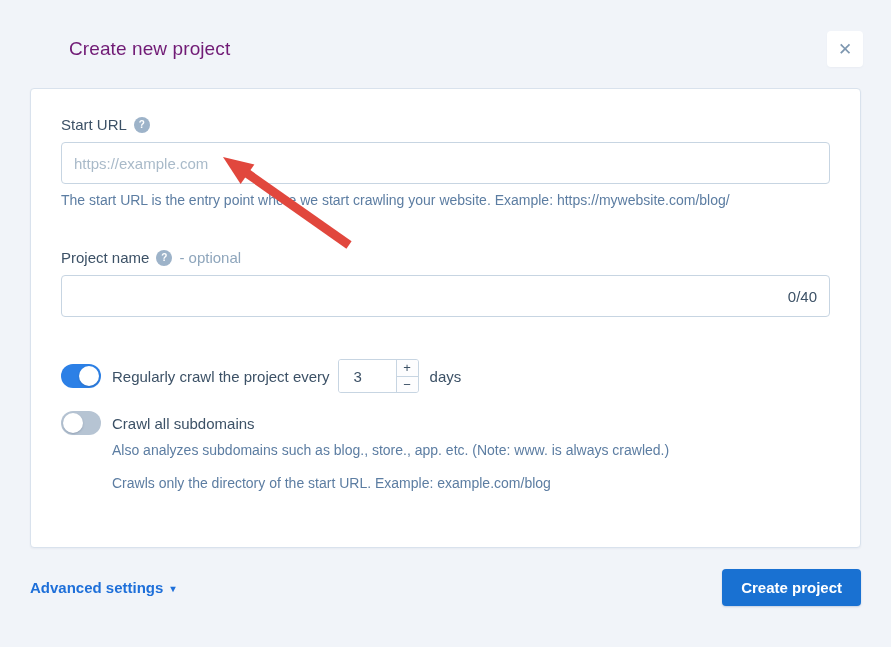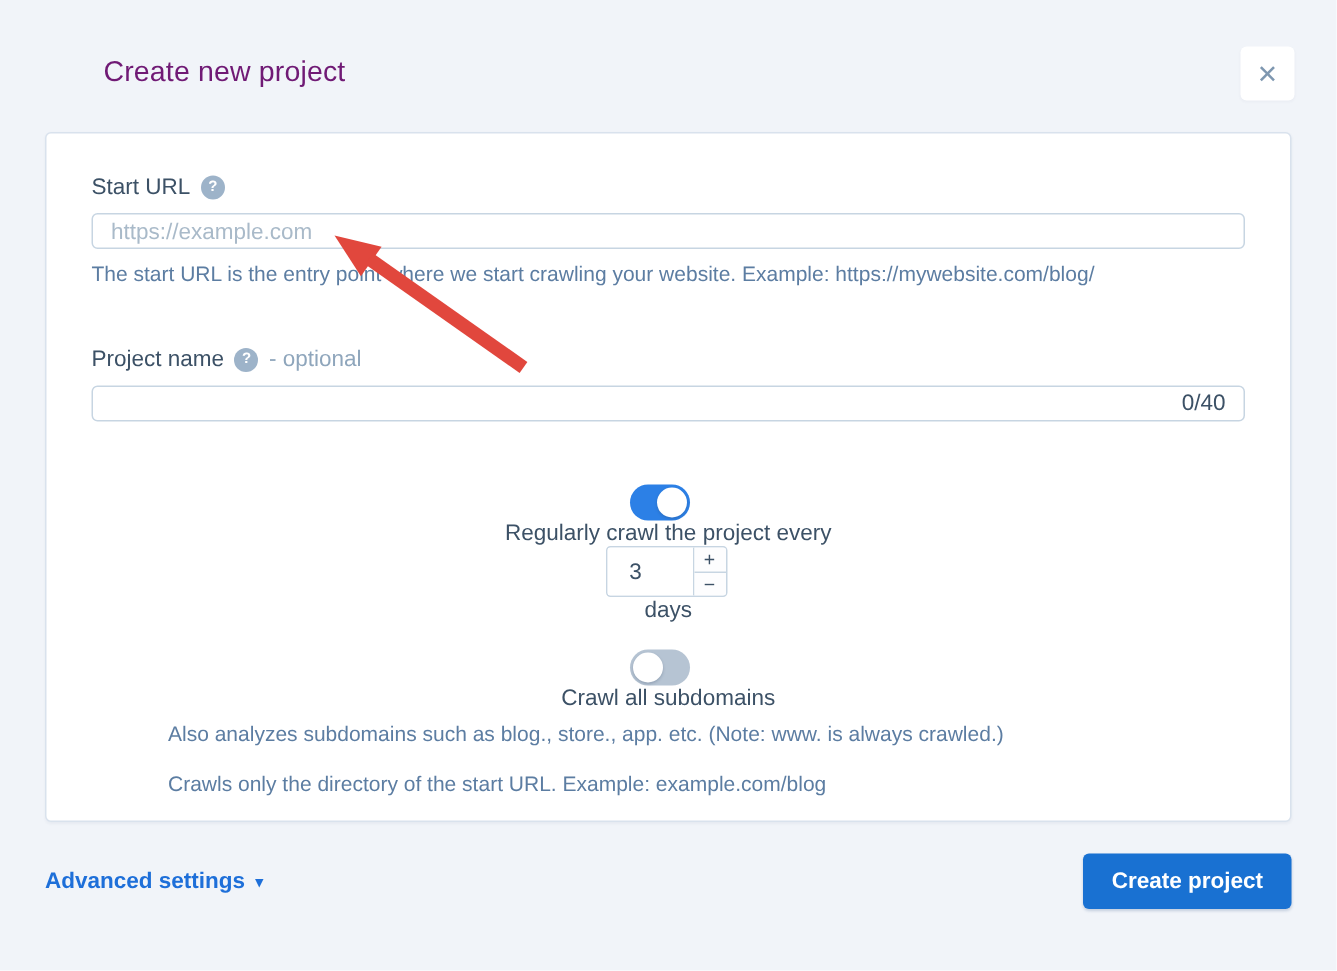--- a/index.html
+++ b/index.html
@@ -40,38 +40,38 @@
   }
   .help-icon {
     width: 16px; height: 16px; border-radius: 50%;
     background: #9db3c9; color: #ffffff;
     font-size: 10px; font-weight: bold;
     display: inline-flex; align-items: center; justify-content: center;
     cursor: pointer; flex: 0 0 auto;
   }
   .optional { color: #8fa6bc; }
   .text-input {
-    width: 100%; height: 24px;
+    width: 100%; height: 42px;
     border: 1px solid #c7d5e2; border-radius: 4px;
     padding: 0 12px; font-size: 15px; color: #3c5166;
     font-family: "Liberation Sans", sans-serif;
     outline: none; background: #fff;
   }
   .text-input::placeholder { color: #a9bac9; }
   .hint { font-size: 14px; color: #5c7da2; margin-top: 8px; }
   .field-project { margin-top: 41px; }
   .input-wrap { position: relative; }
   .char-counter {
     position: absolute; right: 13px; top: 50%; transform: translateY(-50%);
     font-size: 15px; color: #3c5166; pointer-events: none;
   }
   
   .toggles { margin-top: 42px; }
   .toggle-row { display: flex; align-items: center; margin-top: 17px; }
-  .toggle-row:first-child { margin-top: 16px; flex-direction: column; }
+  .toggle-row:first-child { margin-top: 16px; }
   .toggle {
     width: 40px; height: 24px; border-radius: 12px;
     position: relative; cursor: pointer; flex: 0 0 auto; margin-right: 11px;
   }
   .toggle.on  { background: #2c80e6; }
   .toggle.off { background: #b6c4d3; }
   .toggle .knob {
     position: absolute; top: 2px; width: 20px; height: 20px;
     border-radius: 50%; background: #ffffff;
     box-shadow: 0 1px 2px rgba(40,60,90,.25);

